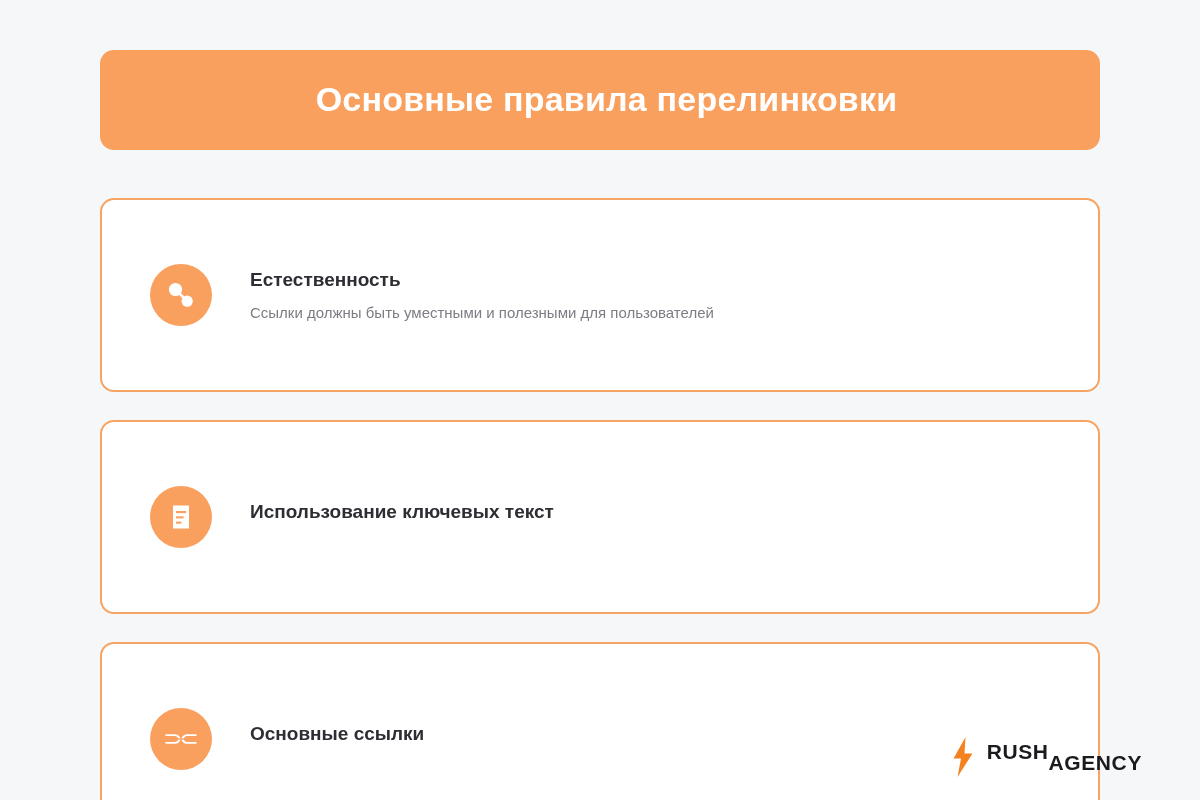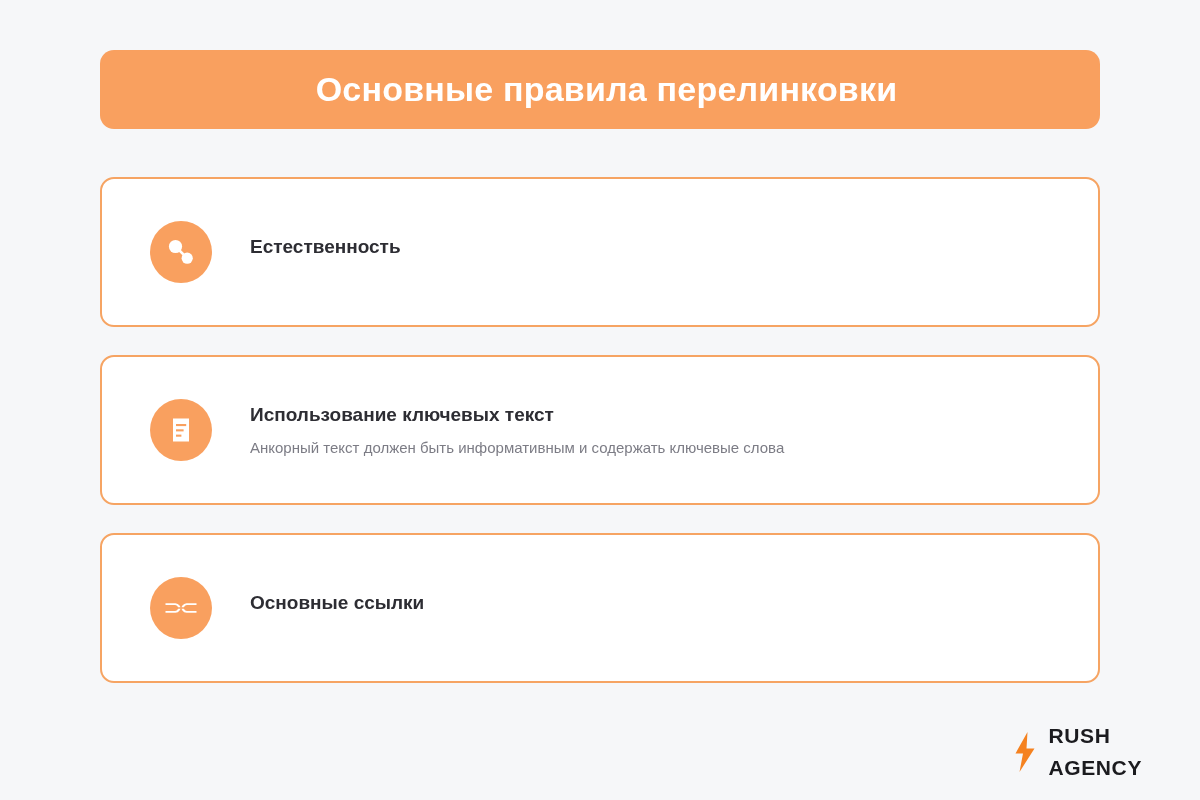--- a/index.html
+++ b/index.html
@@ -18,21 +18,21 @@
 
   .page {
     position: absolute;
     inset: 0;
     box-sizing: border-box;
     padding: 50px 100px 0 100px;
   }
 
   
   .header-banner {
-    height: 79px;
+    height: 100px;
     background: #f9a05f;
     border-radius: 14px;
     display: flex;
     align-items: center;
     justify-content: center;
     box-sizing: border-box;
     padding-left: 13px;
   }
   .header-title {
     color: #ffffff;
@@ -45,21 +45,21 @@
   }
 
   
   .cards {
     margin-top: 48px;
     display: flex;
     flex-direction: column;
     gap: 28px;
   }
   .card {
-    height: 150px;
+    height: 194px;
     box-sizing: border-box;
     background: #ffffff;
     border: 2px solid #f6a463;
     border-radius: 14px;
     display: flex;
     align-items: center;
     padding: 0 34px 0 48px;
   }
 
   .icon-circle {
@@ -102,21 +102,20 @@
     position: absolute;
     right: 58px;
     bottom: 22px;
     display: flex;
     align-items: center;
     gap: 11px;
   }
   .logo-bolt { display: block; }
   .logo-words {
     display: flex;
-    flex-direction: column;
     line-height: 1.0;
   }
   .logo-word {
     font-size: 21px;
     font-weight: bold;
     color: #1b1b1f;
     letter-spacing: 0.6px;
   }
   .logo-word-2 { margin-top: 11px; }
 </style>
@@ -134,35 +133,35 @@
     <div class="card">
       <div class="icon-circle">
         <svg width="36" height="36" viewBox="0 0 36 36" aria-hidden="true">
           <line x1="12.5" y1="12.5" x2="24" y2="24" stroke="#ffffff" stroke-width="2.6" stroke-linecap="round"></line>
           <circle cx="12.5" cy="12.5" r="6.6" fill="#ffffff"></circle>
           <circle cx="24.2" cy="24.2" r="5.6" fill="#ffffff"></circle>
         </svg>
       </div>
       <div class="card-text">
         <div class="card-title">Естественность</div>
+        <div class="card-desc">Ссылки должны быть уместными и полезными для пользователей</div>
       </div>
     </div>
 
     <div class="card">
       <div class="icon-circle">
         <svg width="36" height="36" viewBox="0 0 36 36" aria-hidden="true">
           <rect x="10" y="6.5" width="16" height="23" fill="#ffffff"></rect>
           <rect x="13" y="12" width="10.2" height="2.1" fill="#f9a05f"></rect>
           <rect x="13" y="17.3" width="7.6" height="2.1" fill="#f9a05f"></rect>
           <rect x="13" y="22.6" width="5.4" height="2.1" fill="#f9a05f"></rect>
         </svg>
       </div>
       <div class="card-text">
         <div class="card-title">Использование ключевых текст</div>
-        <div class="card-desc">Анкорный текст должен быть информативным и содержать ключевые слова</div>
       </div>
     </div>
 
     <div class="card">
       <div class="icon-circle">
         <svg width="36" height="36" viewBox="0 0 36 36" aria-hidden="true">
           <path d="M2.5 13.2 H12.4 A5.2 5.2 0 0 1 16.6 15.6 L17.6 17.2 H15.1 L14.2 15.9 A3.2 3.2 0 0 0 11.9 14.9 H2.5 Z" fill="#ffffff"></path>
           <path d="M2.5 22.8 H12.4 A5.2 5.2 0 0 0 16.6 20.4 L17.6 18.8 H15.1 L14.2 20.1 A3.2 3.2 0 0 1 11.9 21.1 H2.5 Z" fill="#ffffff"></path>
           <path d="M33.5 13.2 H23.6 A5.2 5.2 0 0 0 19.4 15.6 L18.4 17.2 H20.9 L21.8 15.9 A3.2 3.2 0 0 1 24.1 14.9 H33.5 Z" fill="#ffffff"></path>
           <path d="M33.5 22.8 H23.6 A5.2 5.2 0 0 1 19.4 20.4 L18.4 18.8 H20.9 L21.8 20.1 A3.2 3.2 0 0 0 24.1 21.1 H33.5 Z" fill="#ffffff"></path>

